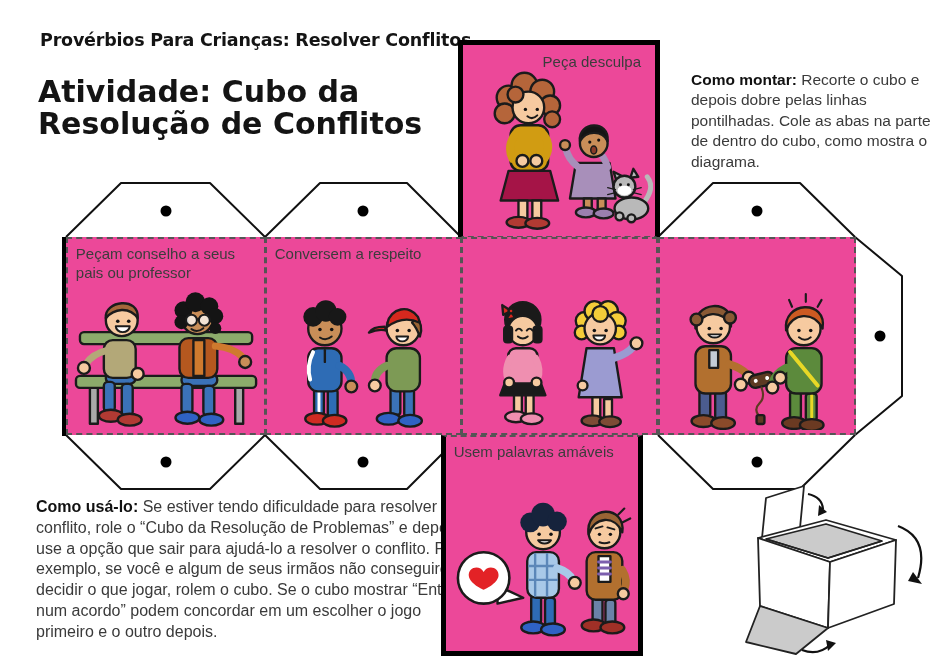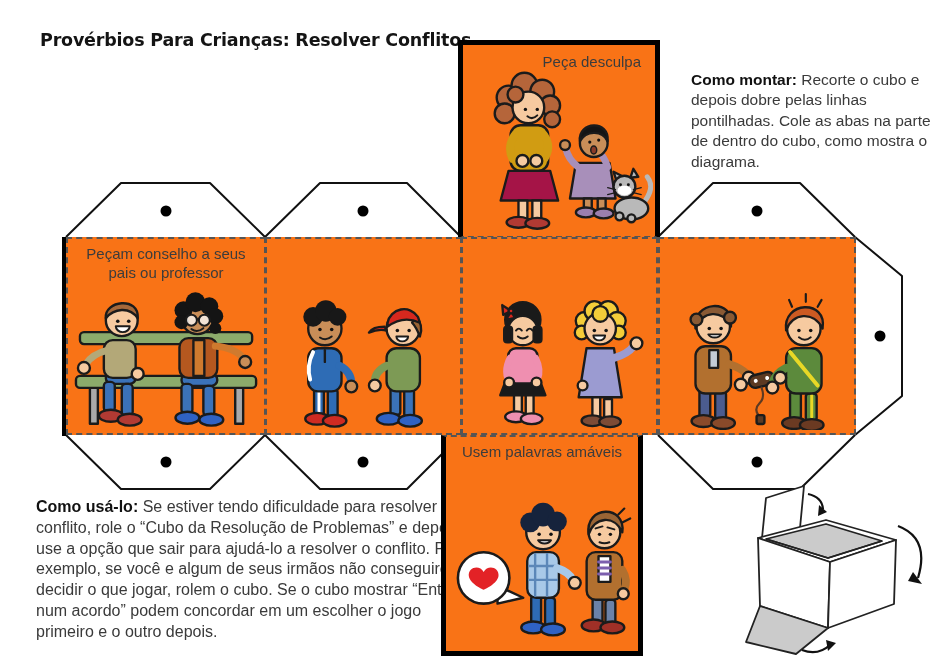--- a/index.html
+++ b/index.html
@@ -9,45 +9,49 @@
   .kicker{position:absolute;left:40px;top:30px;font-family:"DejaVu Sans",sans-serif;
           font-weight:700;font-size:17.5px;letter-spacing:-.2px;color:#141414;}
   .title{position:absolute;left:38px;top:76px;font-family:"DejaVu Sans",sans-serif;
          font-weight:800;font-size:30px;line-height:1.08;color:#141414;}
 
   .note{position:absolute;color:#3a3a3a;font-size:15.5px;line-height:1.32;}
   .note b{color:#111;}
   .assembly{left:691px;top:70px;width:252px;}
   .usage{left:36px;top:497px;width:438px;font-size:16px;line-height:1.3;}
 
-  .panel{position:absolute;background:#f97316;box-sizing:border-box;}
+  .panel{position:absolute;background:#ec4899;box-sizing:border-box;}
   .panel.dashed{border:2px dashed #555;}
   .p-top{border:5px solid #000;border-bottom:2px dashed #555;}
   .p-bottom{border:5px solid #000;border-top:2px dashed #555;}
-  .panel .label{position:absolute;top:6px;left:4%;width:92%;text-align:center;
+  .panel .label{position:absolute;top:6px;left:4%;width:92%;text-align:left;
                 font-size:15px;line-height:1.25;color:#3c3c3c;}
   .panel .label-right{text-align:right;width:auto;left:auto;right:14px;top:8px;}
   .panel .art{position:absolute;left:1%;width:98%;bottom:3px;}
 
   #p1{left:66px;top:237px;width:200px;height:198px;}
   #p2{left:265px;top:237px;width:197px;height:198px;}
   #p3{left:461px;top:237px;width:197px;height:198px;}
   #p4{left:658px;top:237px;width:198px;height:198px;}
   #p-top{left:458px;top:40px;width:202px;height:198px;}
   #p-bottom{left:441px;top:435px;width:202px;height:221px;}
 
   .netlines{position:absolute;left:0;top:0;}
   .diagram{position:absolute;left:730px;top:478px;}
 </style>
 </head>
 <body>
 
 <div class="page">
 
   <div class="kicker">Provérbios Para Crianças: Resolver Conflitos</div>
+  <div class="title">
+    <div>Atividade: Cubo da</div>
+    <div>Resolução de Conflitos</div>
+  </div>
 
   <div class="note assembly"><b>Como montar:</b><span> Recorte o cubo e depois dobre pelas linhas pontilhadas. Cole as abas na parte de dentro do cubo, como mostra o diagrama.</span></div>
 
   <div class="note usage"><b>Como usá-lo:</b><span> Se estiver tendo dificuldade para resolver um conflito, role o “Cubo da Resolução de Problemas” e depois use a opção que sair para ajudá-lo a resolver o conflito. Por exemplo, se você e algum de seus irmãos não conseguirem decidir o que jogar, rolem o cubo. Se o cubo mostrar “Entrem num acordo” podem concordar em um escolher o jogo primeiro e o outro depois.</span></div>
 
   <svg class="netlines" width="945" height="668" viewBox="0 0 945 668">
     <g stroke="#111" stroke-width="2" fill="#fff" stroke-linejoin="round">
       <path d="M66,237 121,183 210,183 265,237"></path>
       <path d="M265,237 320,183 407,183 461,237"></path>
       <path d="M658,237 713,183 800,183 855,237"></path>
@@ -166,20 +170,21 @@
           </g>
         <circle cx="122" cy="32" r="5.5" fill="rgba(255,255,255,0.75)" stroke-width="2"></circle>
           <circle cx="135" cy="32" r="5.5" fill="rgba(255,255,255,0.75)" stroke-width="2"></circle>
         <line x1="127.5" y1="31" x2="129.5" y2="31" stroke-width="2"></line>
         <path d="M122,41 Q128,45 134,40" fill="none" stroke-width="2"></path>
       </g>
     </svg>
   </div>
 
   <div class="panel dashed" id="p2">
+    <div class="label">Conversem a respeito</div>
     <svg class="art" viewBox="0 0 193 142" height="142">
       <g stroke="#1b1b1b" stroke-width="2.4" stroke-linecap="round" stroke-linejoin="round">
         <rect x="46" y="100" width="10" height="28" rx="3" fill="#2e6cb5"></rect>
           <rect x="60" y="102" width="10" height="28" rx="3" fill="#2e6cb5"></rect>
         <line x1="51" y1="104" x2="51" y2="126" stroke="#fff" stroke-width="3"></line>
         <ellipse cx="49" cy="132" rx="12" ry="6" fill="#cf2b22"></ellipse>
           <ellipse cx="67" cy="134" rx="12" ry="6" fill="#cf2b22"></ellipse>
         <rect x="40" y="60" width="34" height="44" rx="10" fill="#2e6cb5"></rect>
         <path d="M45,64 Q38,78 42,92" fill="none" stroke="#fff" stroke-width="4"></path>
         <line x1="57" y1="62" x2="57" y2="74"></line>

